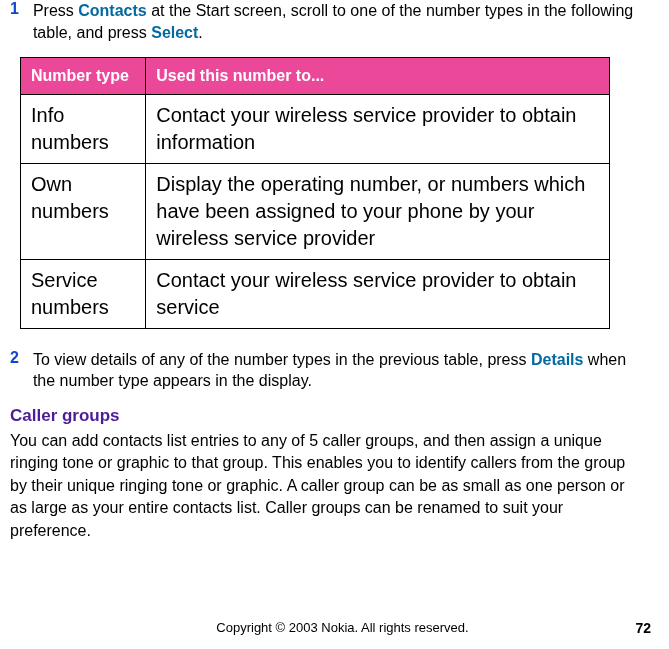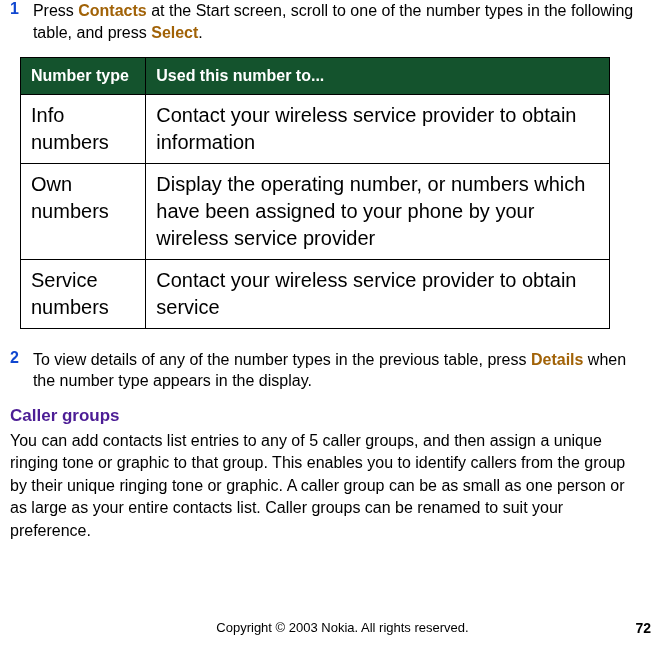--- a/index.html
+++ b/index.html
@@ -25,38 +25,38 @@
       font-weight: bold;
       font-size: 16px;
       margin-right: 14px;
       flex-shrink: 0;
     }
     .step-text {
       font-size: 16px;
       line-height: 1.35;
     }
     .link-text {
-      color: #a16207;
+      color: #0369a1;
       font-weight: bold;
     }
     table {
       border-collapse: collapse;
       width: 590px;
       margin: 12px 0 20px 10px;
     }
     th, td {
       border: 1px solid #000000;
       padding: 7px 10px;
       text-align: left;
       vertical-align: top;
       font-size: 20px;
       line-height: 1.35;
     }
     th {
-      background: #14532d;
+      background: #ec4899;
       color: #ffffff;
       font-weight: bold;
       font-size: 16px;
     }
     .section-heading {
       color: #4c1d95;
       font-weight: bold;
       font-size: 17px;
       margin-top: 10px;
       margin-bottom: 4px;

